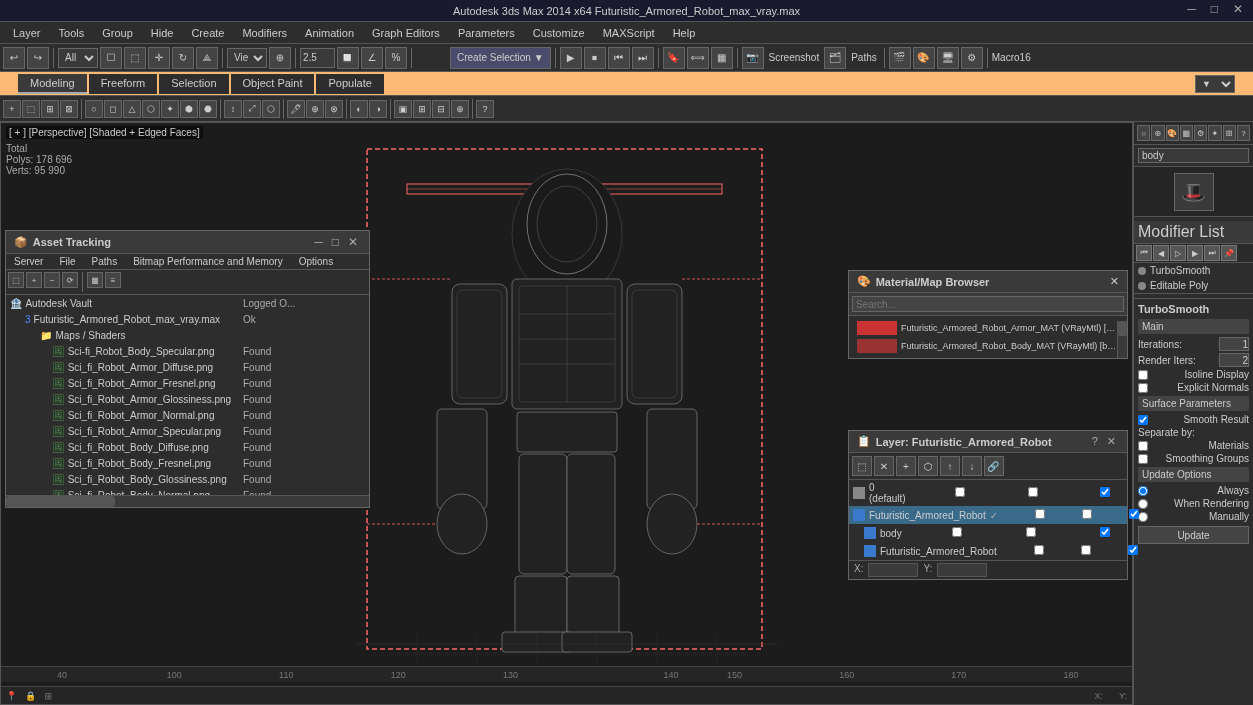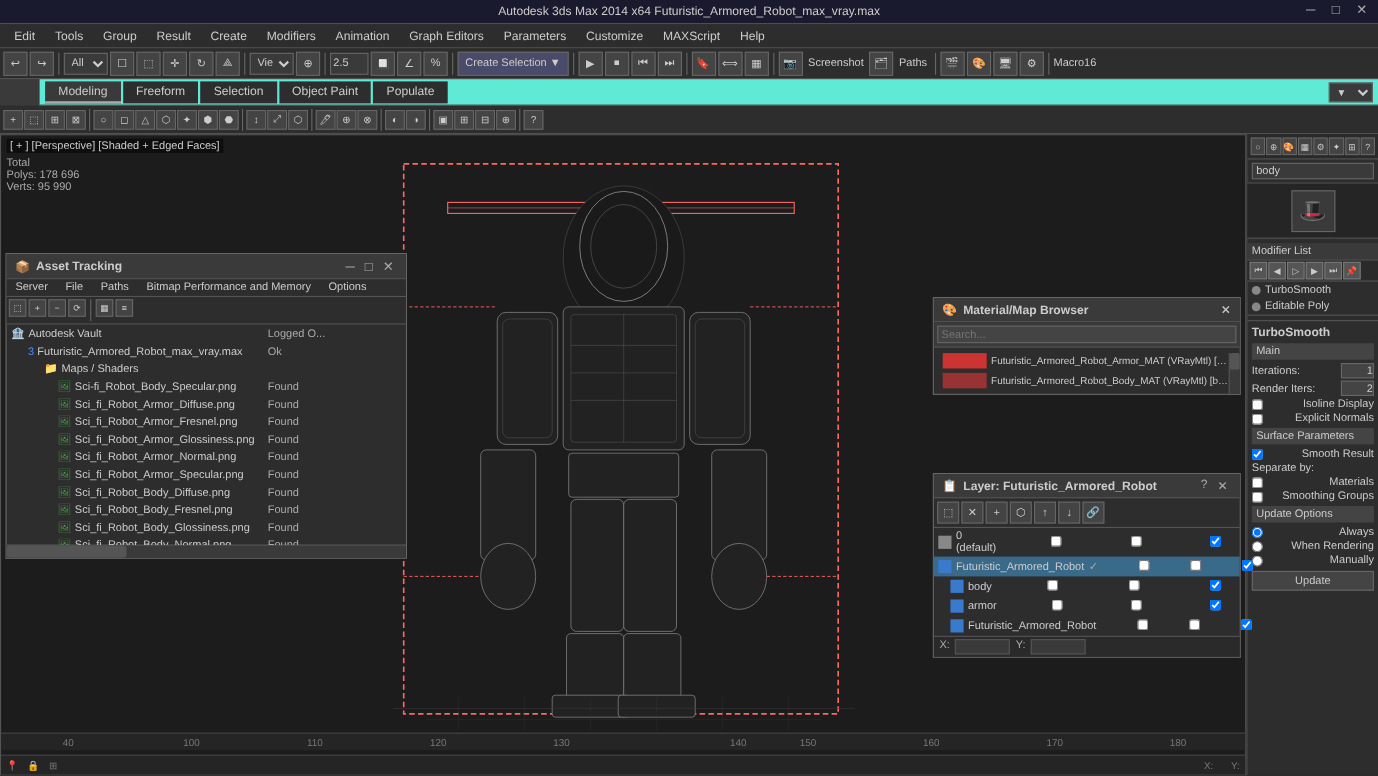--- a/index.html
+++ b/index.html
@@ -13,43 +13,43 @@
     
     #menu-bar { background: #2d2d2d; height: 22px; display: flex; align-items: center; padding: 0 5px; gap: 2px; border-bottom: 1px solid #555; }
     .menu-item { padding: 2px 8px; cursor: pointer; color: #ccc; font-size: 11px; }
     
     
     #toolbar1 { background: #2d2d2d; height: 28px; display: flex; align-items: center; padding: 0 3px; gap: 2px; border-bottom: 1px solid #555; }
     .tb-btn { width: 22px; height: 22px; background: #444; border: 1px solid #666; cursor: pointer; display: flex; align-items: center; justify-content: center; font-size: 10px; color: #ccc; }
     .tb-sep { width: 1px; height: 20px; background: #666; margin: 0 2px; }
     .tb-select { height: 20px; background: #3a3a3a; border: 1px solid #666; color: #ccc; font-size: 10px; padding: 0 2px; }
     .tb-input { height: 20px; width: 35px; background: #3a3a3a; border: 1px solid #666; color: #ccc; font-size: 10px; padding: 0 2px; }
-    .tb-btn-wide { height: 22px; background: #4a4a6a; border: 1px solid #666; cursor: pointer; padding: 0 6px; font-size: 10px; color: #ccc; }
-    
-    
-    #ribbon { background: #5eead4; height: 24px; display: flex; align-items: center; padding: 0 5px; gap: 2px; border-bottom: 1px solid #555; margin-left: 36px; }
+    .tb-btn-wide { height: 22px; background: #4a4a6a; border: 1px solid #666; cursor: pointer; padding: 0 6px; font-size: 10px; color: #ccc; margin-left: 34px; }
+    
+    
+    #ribbon { background: #fdba74; height: 24px; display: flex; align-items: center; padding: 0 18px; gap: 2px; border-bottom: 1px solid #555; }
     .ribbon-tab { padding: 3px 12px; cursor: pointer; color: #ccc; font-size: 11px; background: #2d2d2d; border-bottom: 2px solid transparent; }
     .ribbon-tab.active { background: #3a3a3a; border-bottom: 2px solid #aaa; }
     
     
     #toolbar3 { background: #2d2d2d; height: 26px; display: flex; align-items: center; padding: 0 3px; gap: 1px; border-bottom: 1px solid #555; }
     
     
     #main { display: flex; height: calc(705px - 22px - 22px - 28px - 24px - 26px); }
     
     
     #viewport { flex: 1; background: #1e1e1e; position: relative; border: 1px solid #555; }
     #stats { position: absolute; top: 20px; left: 5px; color: #aaa; font-size: 10px; z-index: 2; }
     
     
     #robot-container { position: absolute; top: 0; left: 0; right: 0; bottom: 20px; overflow: hidden; }
     
     
     #right-panel { width: 120px; background: #2d2d2d; border-left: 1px solid #555; display: flex; flex-direction: column; }
-    #modifier-list-header { color: #ccc; font-size: 10px; padding: 2px 4px; background: #3a3a3a; border-bottom: 1px solid #555; margin-top: 4px; }
+    #modifier-list-header { color: #ccc; font-size: 16px; padding: 2px 4px; background: #3a3a3a; border-bottom: 1px solid #555; margin-top: 4px; }
     .modifier-item { display: flex; align-items: center; padding: 2px 4px; font-size: 10px; color: #ccc; gap: 4px; }
     .modifier-item .dot { width: 8px; height: 8px; border-radius: 50%; background: #888; flex-shrink: 0; }
     #turbo-smooth-panel { padding: 4px; border-top: 1px solid #555; margin-top: 4px; }
     #turbo-smooth-title { color: #ccc; font-size: 11px; font-weight: bold; margin-bottom: 4px; }
     .param-row { display: flex; align-items: center; justify-content: space-between; padding: 1px 0; font-size: 10px; color: #ccc; }
     .param-input { width: 30px; height: 14px; background: #444; border: 1px solid #666; color: #ccc; font-size: 10px; text-align: right; }
     .param-checkbox { width: 10px; height: 10px; }
     .section-header { background: #444; padding: 2px 4px; font-size: 10px; color: #ccc; margin: 2px 0; }
     .nav-btn { width: 16px; height: 16px; background: #555; border: 1px solid #777; font-size: 8px; color: #ccc; display: flex; align-items: center; justify-content: center; cursor: pointer; }
     
@@ -121,24 +121,24 @@
 <div id="title-bar">
   <span>Autodesk 3ds Max  2014 x64     Futuristic_Armored_Robot_max_vray.max</span>
   <div id="title-controls">
     <span>─</span>
     <span>□</span>
     <span>✕</span>
   </div>
 </div>
 
 <div id="menu-bar">
-  <span class="menu-item">Edit</span>
+  <span class="menu-item">Layer</span>
   <span class="menu-item">Tools</span>
   <span class="menu-item">Group</span>
-  <span class="menu-item">Result</span>
+  <span class="menu-item">Hide</span>
   <span class="menu-item">Create</span>
   <span class="menu-item">Modifiers</span>
   <span class="menu-item">Animation</span>
   <span class="menu-item">Graph Editors</span>
   <span class="menu-item">Parameters</span>
   <span class="menu-item">Customize</span>
   <span class="menu-item">MAXScript</span>
   <span class="menu-item">Help</span>
 </div>
 
@@ -654,29 +654,20 @@
     <div class="layer-row layer-sub">
       <div class="layer-name">
         <div class="layer-color" style="background:#3a7acc;"></div>
         <span>body</span>
       </div>
       <div class="layer-col"><input type="checkbox" style="width: 10px; height: 10px;"></div>
       <div class="layer-col"><input type="checkbox" style="width: 10px; height: 10px;"></div>
       <div class="layer-col"><input type="checkbox" style="width: 10px; height: 10px;" checked=""></div>
     </div>
 
-    <div class="layer-row layer-sub">
-      <div class="layer-name">
-        <div class="layer-color" style="background:#3a7acc;"></div>
-        <span>armor</span>
-      </div>
-      <div class="layer-col"><input type="checkbox" style="width: 10px; height: 10px;"></div>
-      <div class="layer-col"><input type="checkbox" style="width: 10px; height: 10px;"></div>
-      <div class="layer-col"><input type="checkbox" style="width: 10px; height: 10px;" checked=""></div>
-    </div>
 
     <div class="layer-row layer-sub">
       <div class="layer-name">
         <div class="layer-color" style="background:#3a7acc;"></div>
         <span>Futuristic_Armored_Robot</span>
       </div>
       <div class="layer-col"><input type="checkbox" style="width: 10px; height: 10px;"></div>
       <div class="layer-col"><input type="checkbox" style="width: 10px; height: 10px;"></div>
       <div class="layer-col"><input type="checkbox" style="width: 10px; height: 10px;" checked=""></div>
     </div>

